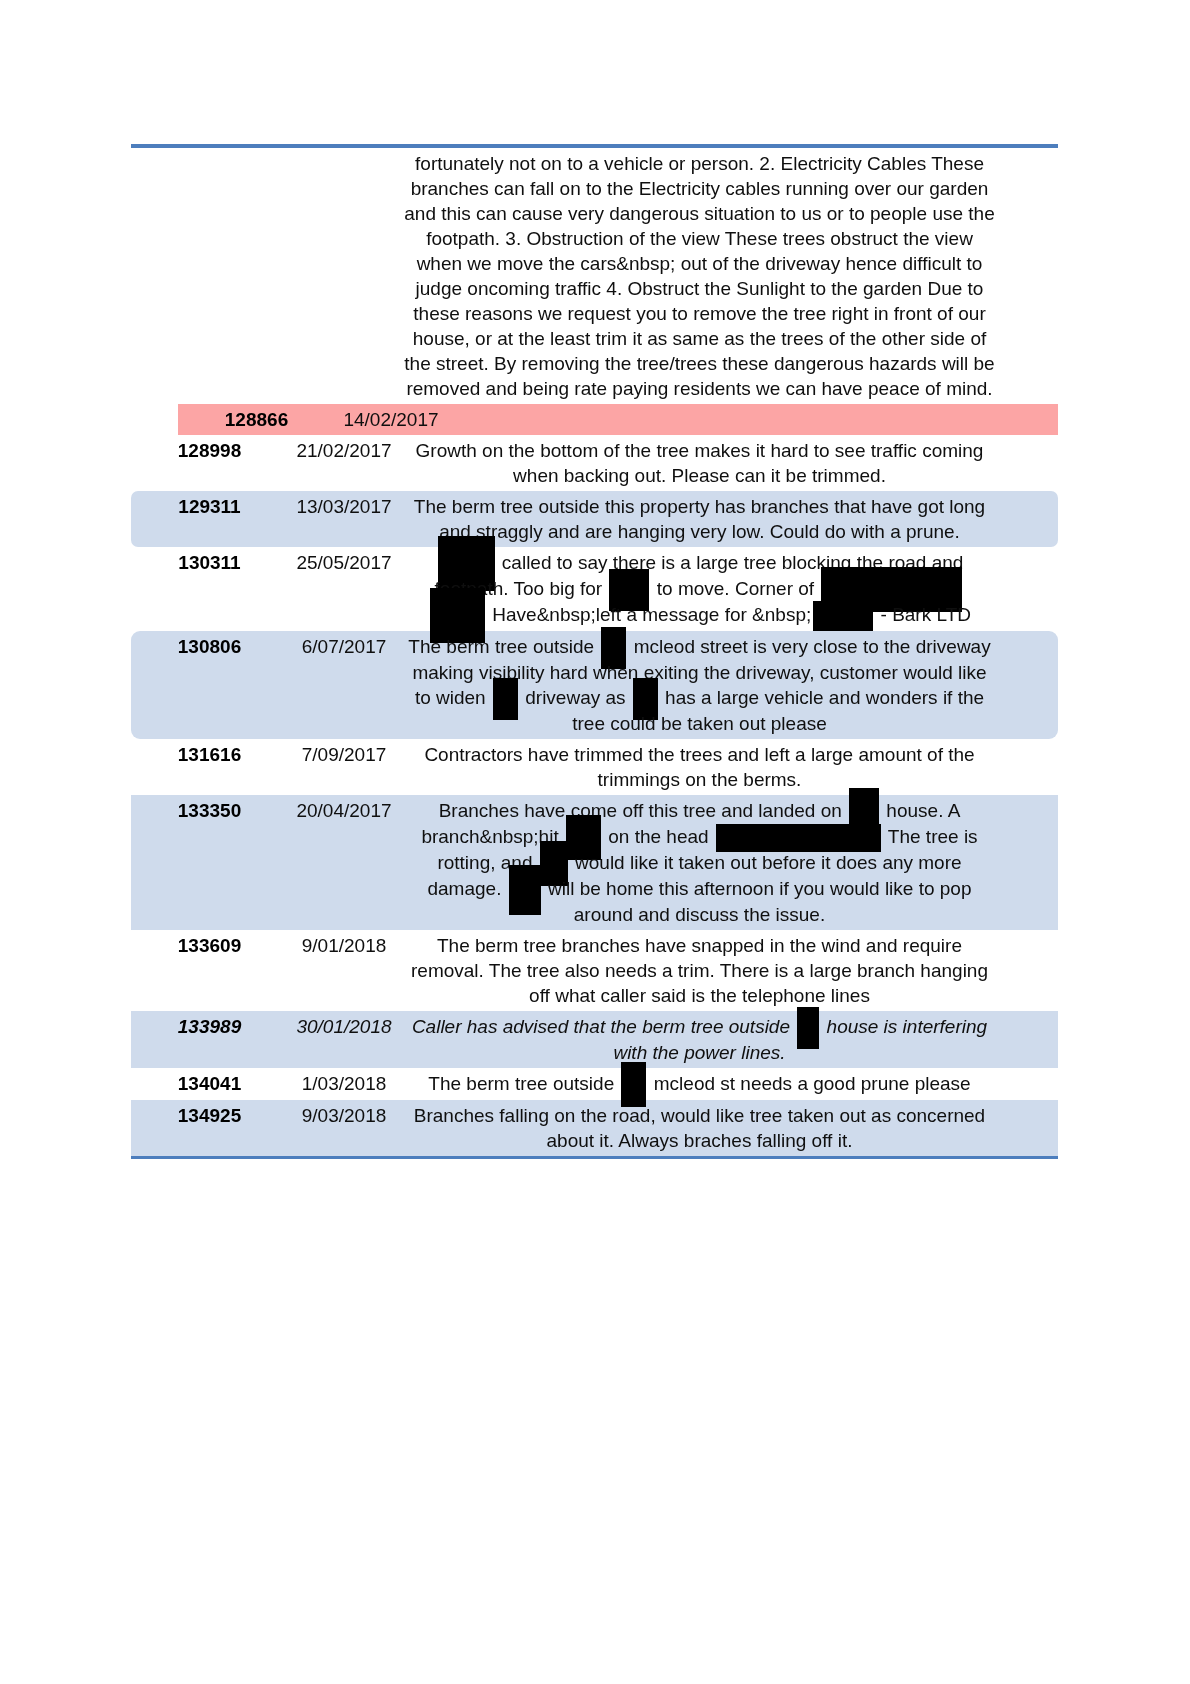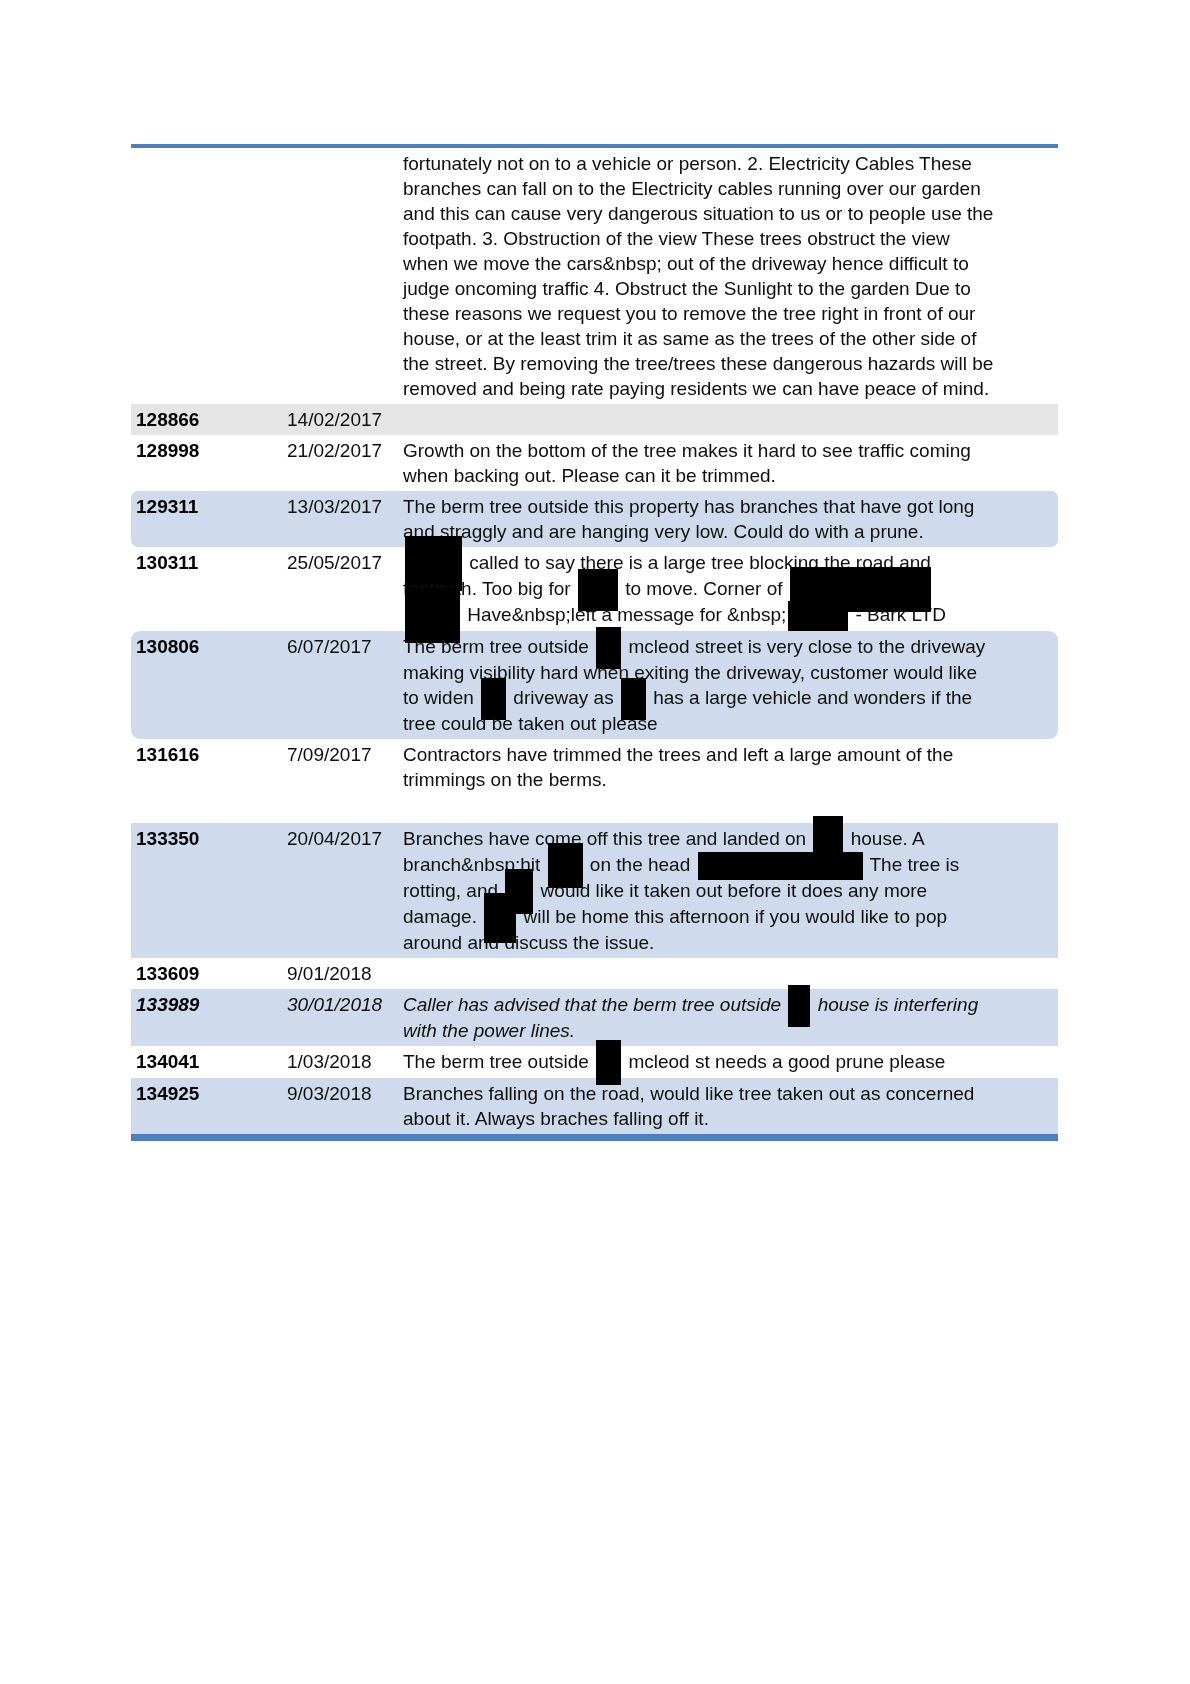--- a/index.html
+++ b/index.html
@@ -15,21 +15,22 @@
     position: absolute;
     inset: 0;
     background: #ffffff;
   }
   .doc-table {
     position: absolute;
     left: 131px;
     top: 144px;
     width: 927px;
     border-top: 4px solid #4d7ebd;
-    border-bottom: 7px solid #4c1d95;
+    border-bottom: 3px solid #4c1d95;
+    text-align: center;
   }
   .row {
     display: grid;
     grid-template-columns: 152px 118px 1fr;
   }
   .row.shaded { background: #cfdbec; }
   .cell {
     padding-top: 3px;
     padding-bottom: 3px;
     font-size: 19px;
@@ -58,21 +59,21 @@
 <body>
 
 <div class="page">
   <div class="doc-table" id="doc-table" style="border-top-color: rgb(77, 126, 189); border-bottom-color: rgb(77, 126, 189);">
   <div class="row">
     <div class="cell id-cell"></div>
     <div class="cell date-cell"></div>
     <div class="cell desc-cell">fortunately not on to a vehicle or person. 2. Electricity Cables These branches can fall on to the Electricity cables running over our garden and this can cause very dangerous situation to us or to people use the footpath. 3. Obstruction of the view These trees obstruct the view when we move the cars&amp;nbsp; out of the driveway hence difficult to judge oncoming traffic 4. Obstruct the Sunlight to the garden Due to these reasons we request you to remove the tree right in front of our house, or at the least trim it as same as the trees of the other side of the street. By removing the tree/trees these dangerous hazards will be removed and being rate paying residents we can have peace of mind.</div>
   </div>
 
-  <div class="row shaded" style="background: #e5e5e5;">
+  <div class="row shaded" style="background: #fca5a5; margin-left: 47px;">
     <div class="cell id-cell">128866</div>
     <div class="cell date-cell">14/02/2017</div>
   </div>
 
   <div class="row">
     <div class="cell id-cell">128998</div>
     <div class="cell date-cell">21/02/2017</div>
     <div class="cell desc-cell">Growth on the bottom of the tree makes it hard to see traffic coming when backing out. Please can it be trimmed.</div>
   </div>
 
@@ -93,29 +94,30 @@
     <div class="cell date-cell">6/07/2017</div>
     <div class="cell desc-cell">The berm tree outside <span class="redact" style="width: 25px; height: 42px; margin: -9px 2px;"></span> mcleod street is very close to the driveway making visibility hard when exiting the driveway, customer would like to widen <span class="redact" style="width: 25px; height: 42px; margin: -9px 2px;"></span> driveway as <span class="redact" style="width: 25px; height: 42px; margin: -9px 2px;"></span> has a large vehicle and wonders if the tree could be taken out please</div>
   </div>
 
   <div class="row">
     <div class="cell id-cell">131616</div>
     <div class="cell date-cell">7/09/2017</div>
     <div class="cell desc-cell">Contractors have trimmed the trees and left a large amount of the trimmings on the berms.</div>
   </div>
 
-  <div class="row shaded" style="background: rgb(207, 219, 236); margin-top: 28px;">
+  <div class="row shaded" style="background: rgb(207, 219, 236);">
     <div class="cell id-cell">133350</div>
     <div class="cell date-cell">20/04/2017</div>
     <div class="cell desc-cell">Branches have come off this tree and landed on <span class="redact" style="width: 30px; height: 48px; margin: -12px 2px;"></span> house. A branch&amp;nbsp;hit <span class="redact" style="width: 35px; height: 45px; margin: -10.5px 2px;"></span> on the head <span class="redact" style="width: 165px; height: 28px; margin: -2px 2px;"></span> The tree is rotting, and <span class="redact" style="width: 28px; height: 45px; margin: -10.5px 2px;"></span> would like it taken out before it does any more damage. <span class="redact" style="width: 32px; height: 50px; margin: -13px 2px;"></span> will be home this afternoon if you would like to pop around and discuss the issue.</div>
   </div>
 
   <div class="row">
     <div class="cell id-cell">133609</div>
     <div class="cell date-cell">9/01/2018</div>
+    <div class="cell desc-cell">The berm tree branches have snapped in the wind and require removal. The tree also needs a trim. There is a large branch hanging off what caller said is the telephone lines</div>
   </div>
 
   <div class="row shaded" style="background: rgb(207, 219, 236); font-style: italic;">
     <div class="cell id-cell">133989</div>
     <div class="cell date-cell">30/01/2018</div>
     <div class="cell desc-cell">Caller has advised that the berm tree outside <span class="redact" style="width: 22px; height: 42px; margin: -9px 2px;"></span> house is interfering with the power lines.</div>
   </div>
 
   <div class="row">
     <div class="cell id-cell">134041</div>

